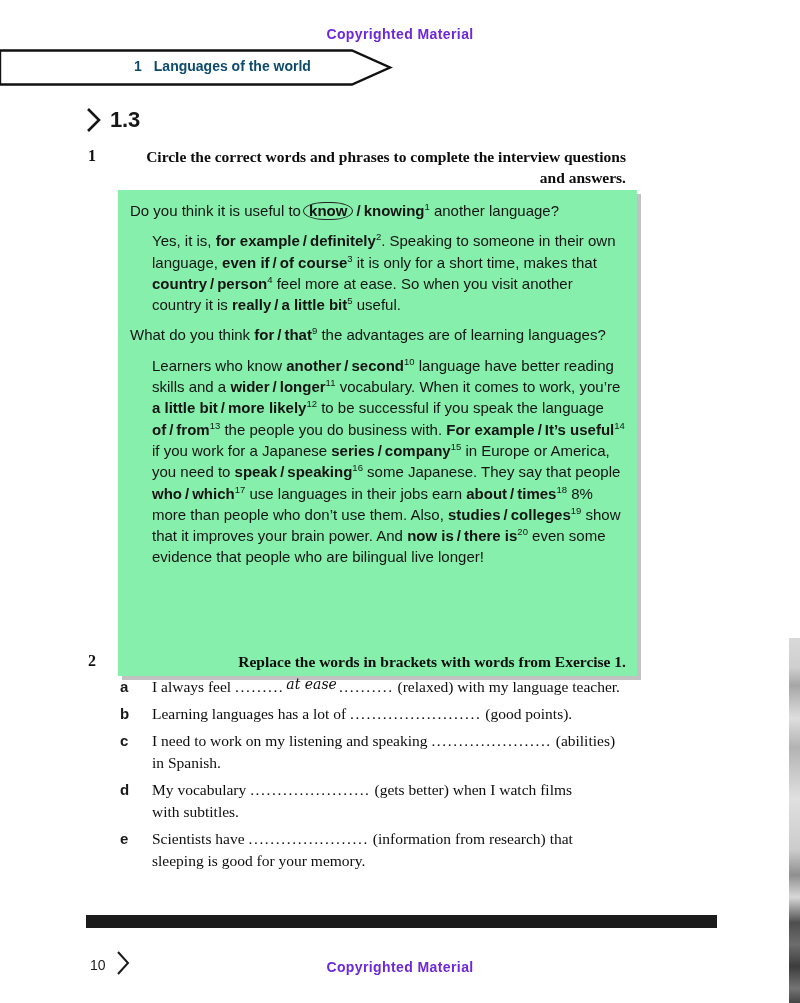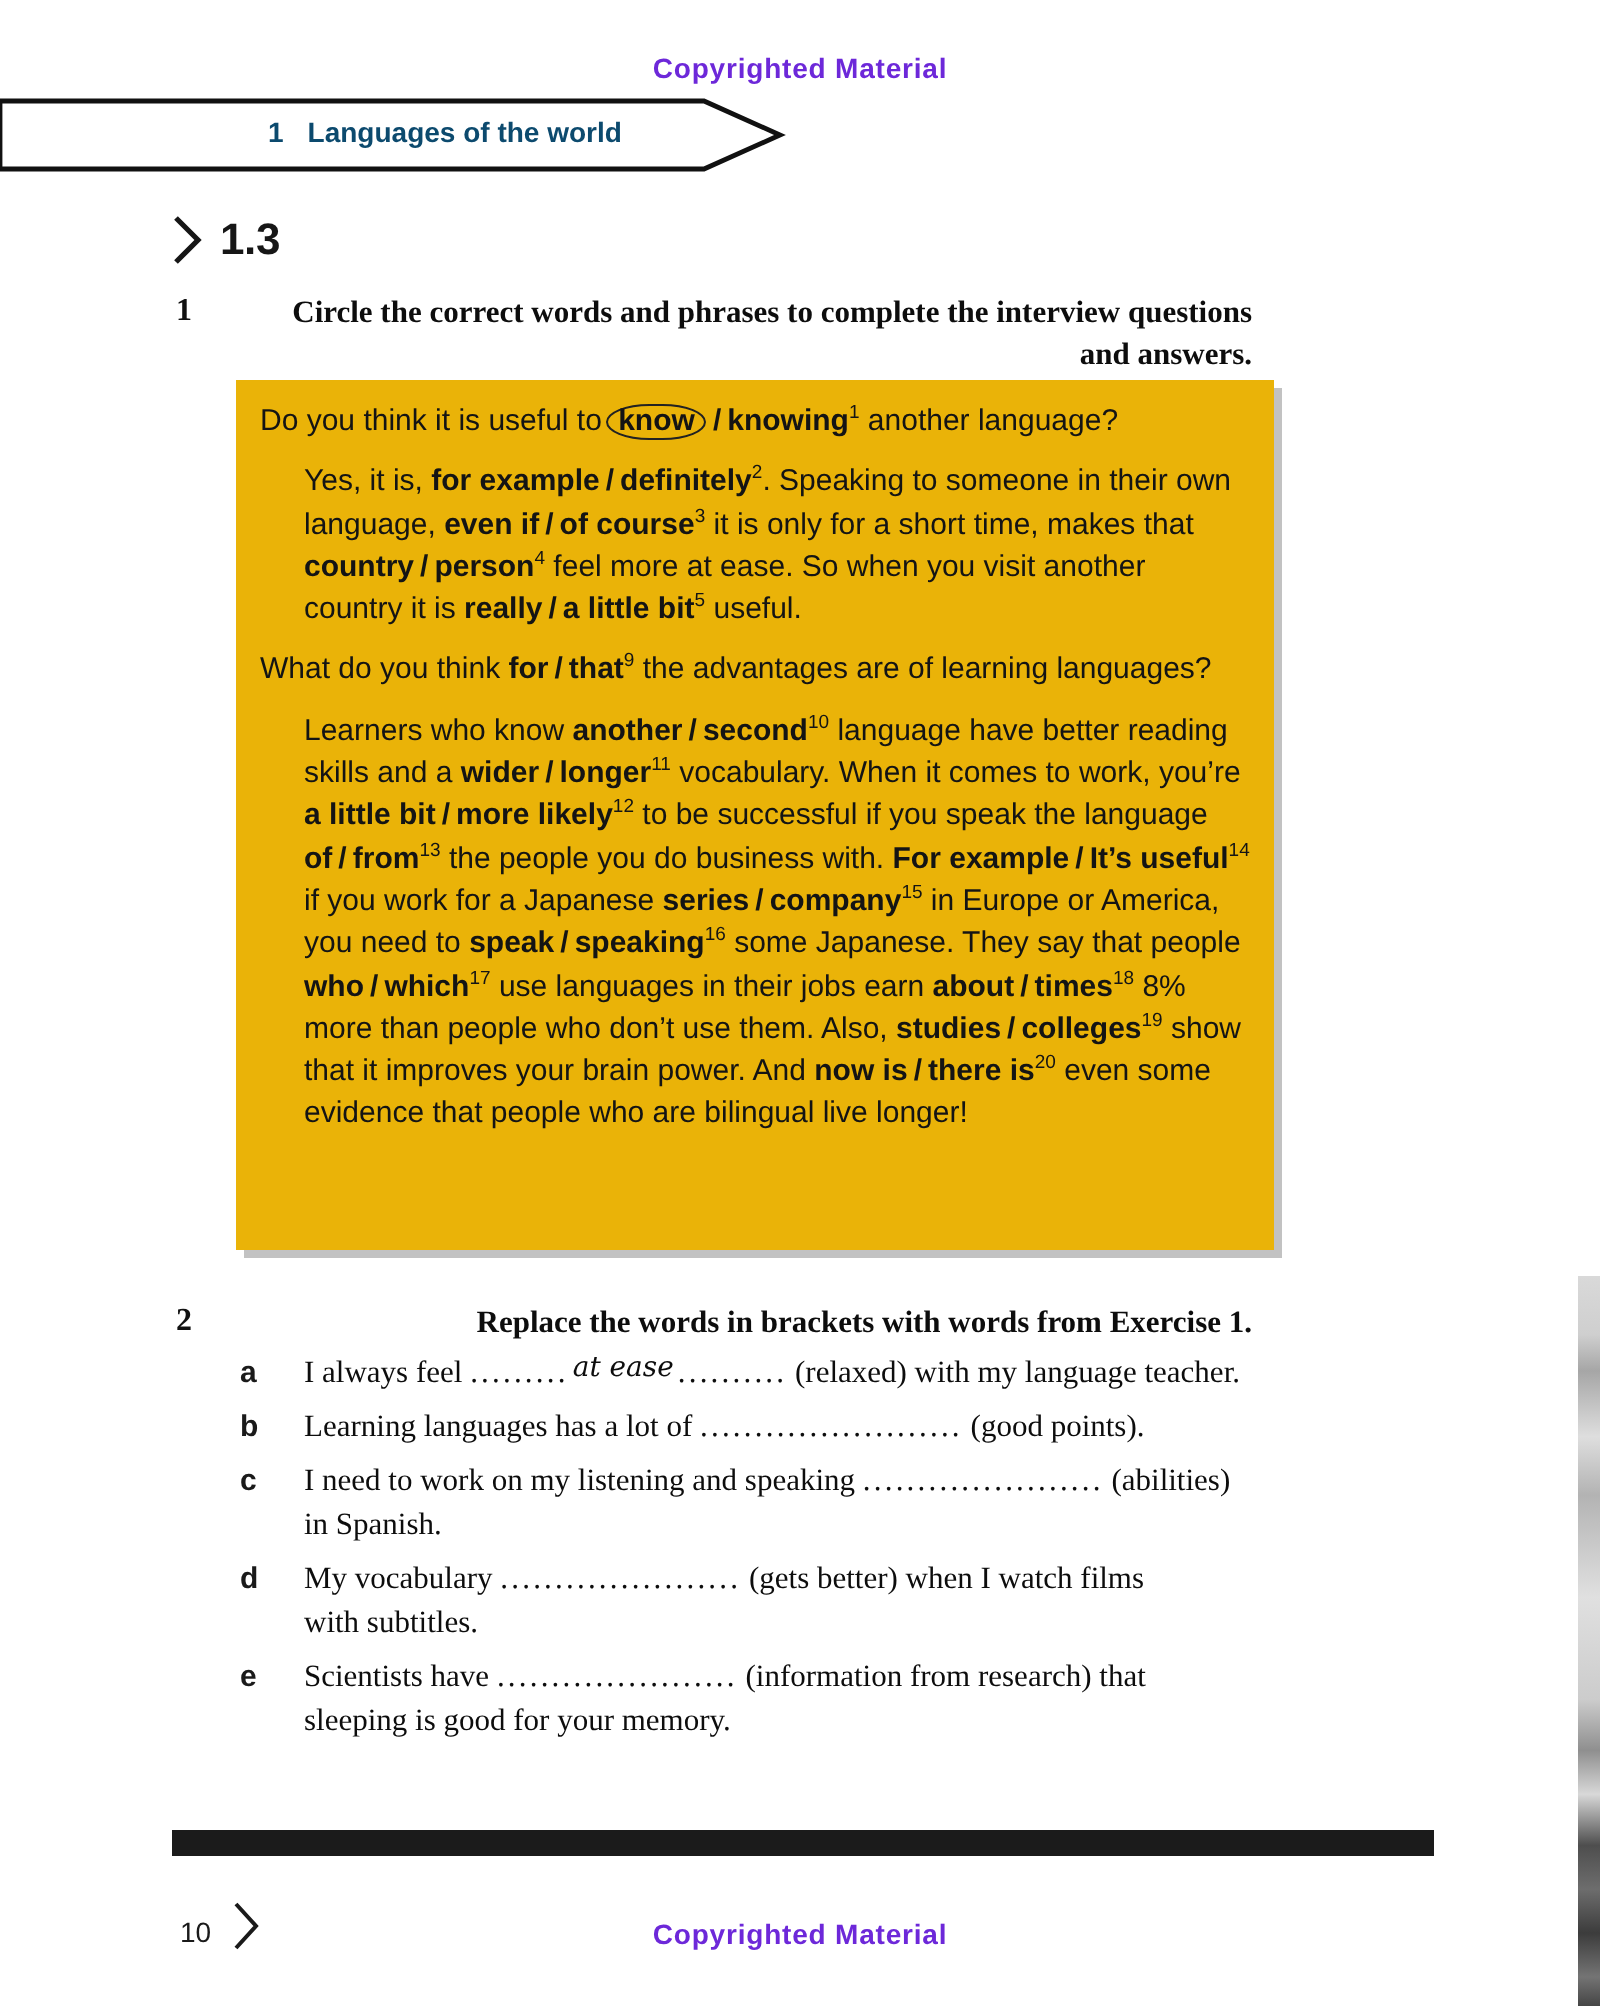--- a/index.html
+++ b/index.html
@@ -39,22 +39,22 @@
   }
   .ex-instr{
     font-family:"Liberation Serif",serif;font-weight:bold;font-size:15.5px;
     line-height:21px;width:505px;color:#0d0d0d;text-align:right;
   }
   #exercise1-row{top:146px;}
   #exercise2-row{top:651px;}
 
   
   .interview-box{
-    position:absolute;left:118px;top:190px;width:519px;height:435px;
-    background:#eab308;box-shadow:4px 4px 0 0 #c2c2c2;
+    position:absolute;left:118px;top:190px;width:519px;height:486px;
+    background:#86efac;box-shadow:4px 4px 0 0 #c2c2c2;
     padding:10px 12px 6px 12px;box-sizing:border-box;
     font-size:15px;line-height:21.3px;color:#141414;overflow:hidden;
   }
   .interview-box p{margin:0 0 9px 0;}
   .interview-box p:last-child{margin-bottom:0;}
   .interview-box p.answer{margin-left:22px;}
   .interview-box b{font-weight:bold;}
   .interview-box sup{font-size:9.5px;font-weight:400;line-height:0;}
   .circled{
     border:1.6px solid #222;border-radius:50% / 58%;

